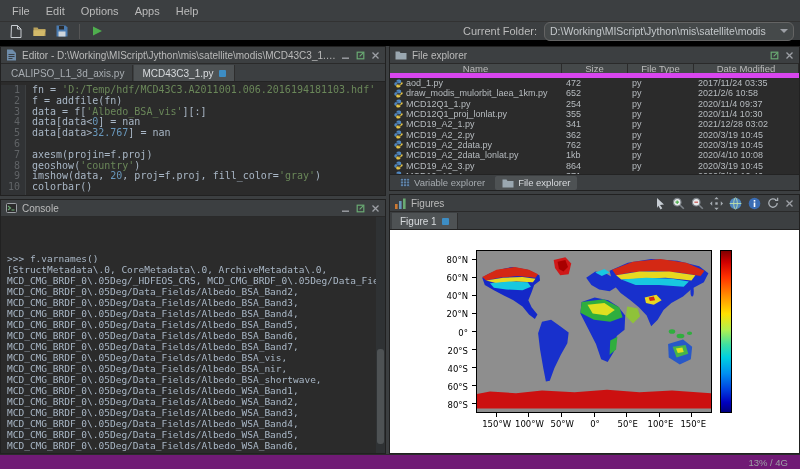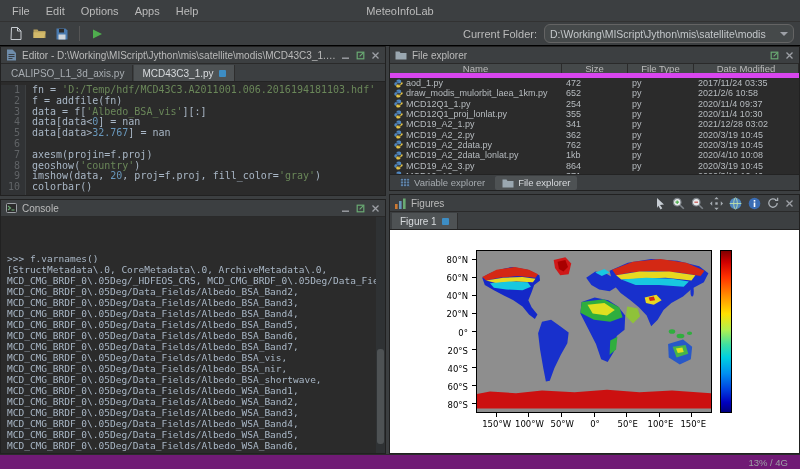--- a/index.html
+++ b/index.html
@@ -6,21 +6,21 @@
 html,body{width:800px;height:469px;overflow:hidden}
 body{background:#3c3f41;font-family:"Liberation Sans",sans-serif;color:#bbbbbb}
 .app{width:800px;height:469px;display:flex;flex-direction:column;font-size:11px}
 
 
 .menubar{height:22px;flex:none;display:flex;align-items:center;padding:0 4px;background:#3c3f41;border-bottom:1px solid #323232;position:relative;z-index:2}
 .menu-item{padding:2px 8px;color:#bbbbbb;cursor:default;white-space:nowrap}
 .window-title{position:absolute;left:0;right:0;text-align:center;color:#bbbbbb;pointer-events:none}
 
 
-.toolbar{height:24px;flex:none;display:flex;align-items:center;padding:0 6px;background:#3c3f41;border-bottom:1px solid #000000;gap:3px}
+.toolbar{height:24px;flex:none;display:flex;align-items:center;padding:0 6px;background:#3c3f41;border-bottom:6px solid #000000;gap:3px}
 .toolbar .icon{width:20px;height:20px;display:inline-flex;align-items:center;justify-content:center;border-radius:2px}
 .tb-sep{width:1px;height:15px;background:#555;margin:0 4px;display:inline-block}
 .toolbar-right{margin-left:auto;display:flex;align-items:center;gap:7px}
 .combo{width:250px;height:19px;background:#45494a;border:1px solid #646464;border-radius:6px;display:flex;align-items:center;padding:0 5px;font-size:10.5px;color:#c4c8cb}
 .combo-text{flex:1;white-space:nowrap;overflow:hidden}
 .combo-arrow{width:0;height:0;border-left:4px solid transparent;border-right:4px solid transparent;border-top:4px solid #9da0a6;margin-left:5px;flex:none}
 
 
 .main{flex:1;display:flex;min-height:0}
 .col-left{width:386px;flex:none;display:flex;flex-direction:column;min-height:0}
@@ -100,21 +100,20 @@
 <div class="app">
 
   <div class="menubar">
     <div class="menu-items" style="display:flex;z-index:3">
         <span class="menu-item">File</span>
         <span class="menu-item">Edit</span>
         <span class="menu-item">Options</span>
         <span class="menu-item">Apps</span>
         <span class="menu-item">Help</span>
       </div>
-    <div class="window-title">MeteoInfoLab</div>
   </div>
 
   <div class="toolbar">
     <div class="toolbar-left" style="display:flex;align-items:center;gap:3px">
         <span class="icon">
           <svg width="12" height="13" viewBox="0 0 12 13">
             <path d="M1.5 .5h6l3.5 3.5v8.5h-10z" fill="none" stroke="#c8cdd2" stroke-width="1"></path>
             <path d="M7.5 .5v3.5h3.5" fill="none" stroke="#c8cdd2"></path>
           </svg>
         </span>

